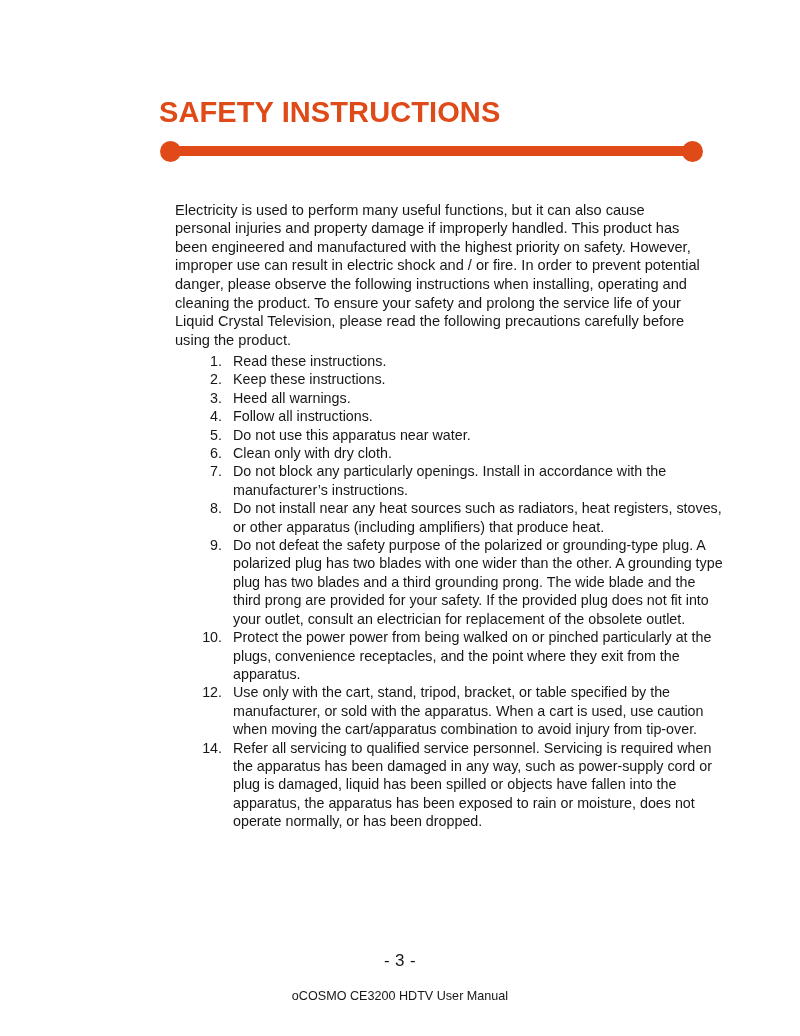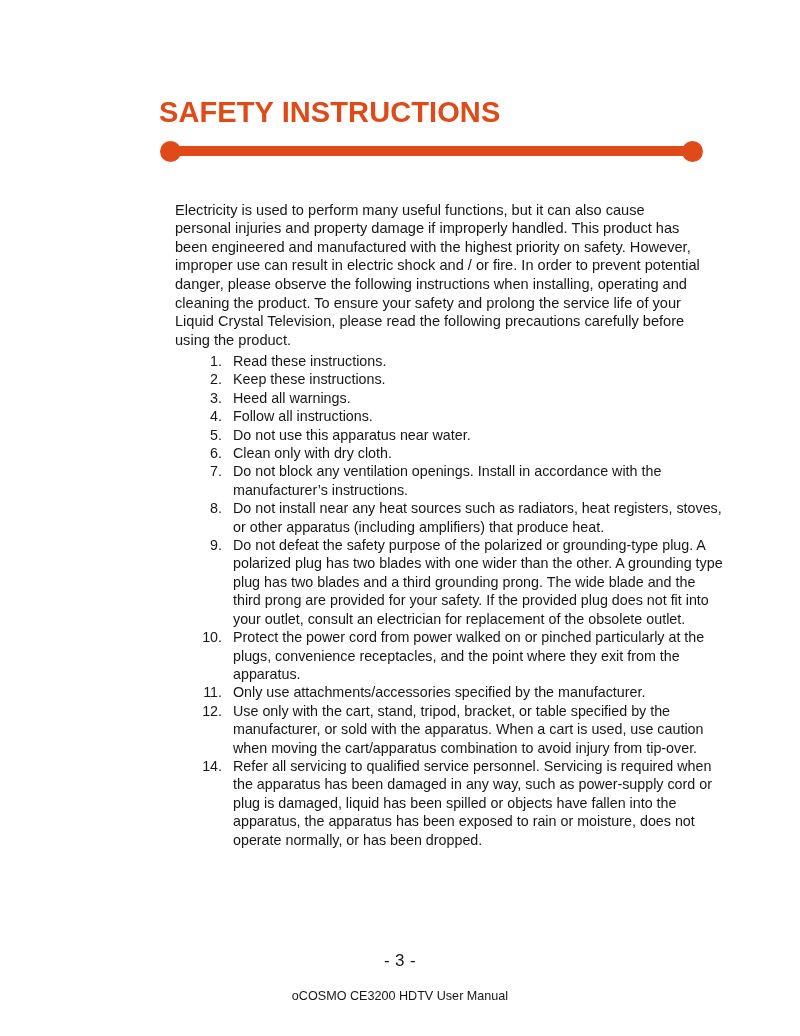--- a/index.html
+++ b/index.html
@@ -163,37 +163,33 @@
     <div class="list-item">
       <span class="item-number">5.</span>
       <span class="item-text">Do not use this apparatus near water.</span>
     </div>
     <div class="list-item">
       <span class="item-number">6.</span>
       <span class="item-text">Clean only with dry cloth.</span>
     </div>
     <div class="list-item">
       <span class="item-number">7.</span>
-      <span class="item-text">Do not block any ventilation openings.  Install in accordance with the manufacturer’s instructions.</span>
+      <span class="item-text">Do not block any particularly openings.  Install in accordance with the manufacturer’s instructions.</span>
     </div>
     <div class="list-item">
       <span class="item-number">8.</span>
       <span class="item-text">Do not install near any heat sources such as radiators, heat registers, stoves, or other apparatus (including amplifiers) that produce heat.</span>
     </div>
     <div class="list-item">
       <span class="item-number">9.</span>
       <span class="item-text">Do not defeat the safety purpose of the polarized or grounding-type plug.  A polarized plug has two blades with one wider than the other.  A grounding type plug has two blades and a third grounding prong.  The wide blade and the third prong are provided for your safety.  If the provided plug does not fit into your outlet, consult an electrician for replacement of the obsolete outlet.</span>
     </div>
     <div class="list-item">
       <span class="item-number">10.</span>
-      <span class="item-text">Protect the power cord from power walked on or pinched particularly at the plugs, convenience receptacles, and the point where they exit from the apparatus.</span>
-    </div>
-    <div class="list-item">
-      <span class="item-number">11.</span>
-      <span class="item-text">Only use attachments/accessories specified by the manufacturer.</span>
+      <span class="item-text">Protect the power power from being walked on or pinched particularly at the plugs, convenience receptacles, and the point where they exit from the apparatus.</span>
     </div>
     <div class="list-item">
       <span class="item-number">12.</span>
       <span class="item-text">Use only with the cart, stand, tripod, bracket, or table specified by the manufacturer, or sold with the apparatus.  When a cart is used, use caution when moving the cart/apparatus combination to avoid injury from tip-over.</span>
     </div>
     <div class="list-item">
       <span class="item-number">14.</span>
       <span class="item-text">Refer all servicing to qualified service personnel.  Servicing is required when the apparatus has been damaged in any way, such as power-supply cord or plug is damaged, liquid has been spilled or objects have fallen into the apparatus, the apparatus has been exposed to rain or moisture, does not operate normally, or has been dropped.</span>
     </div>
   </div>

